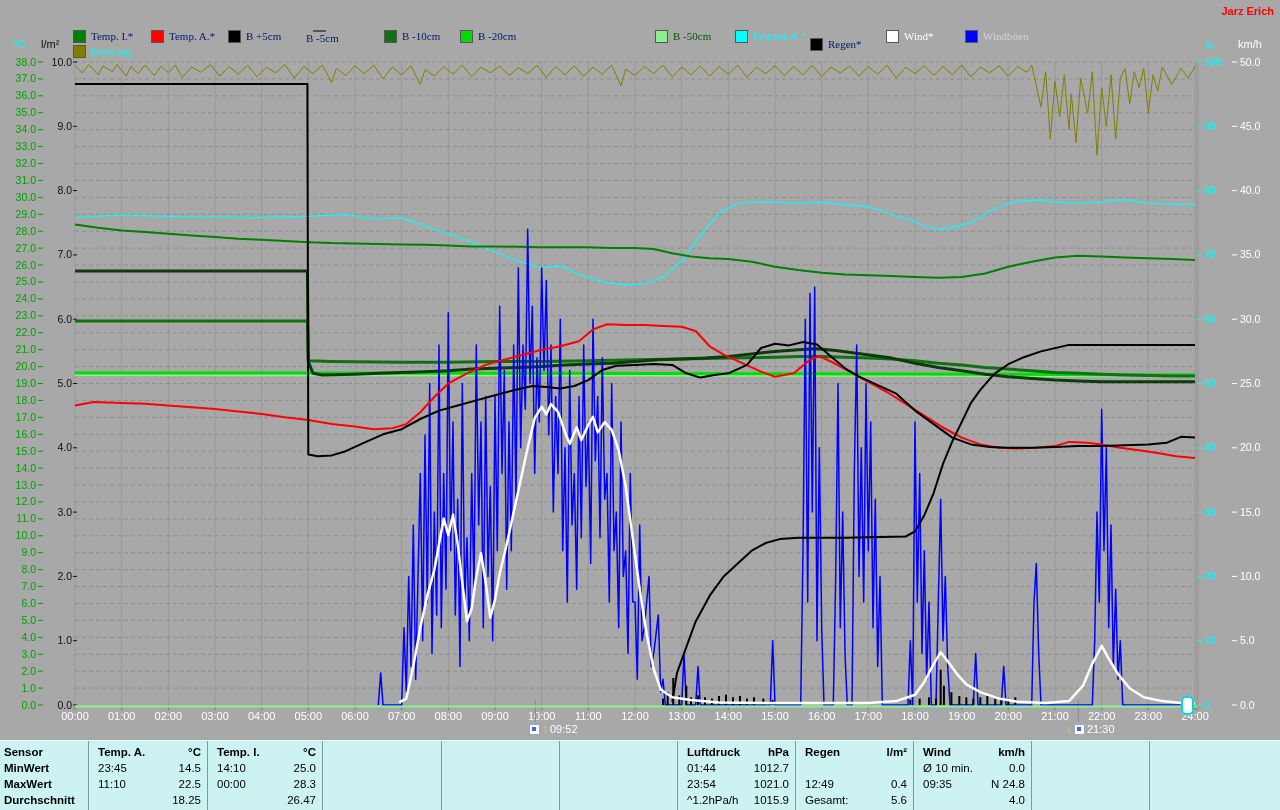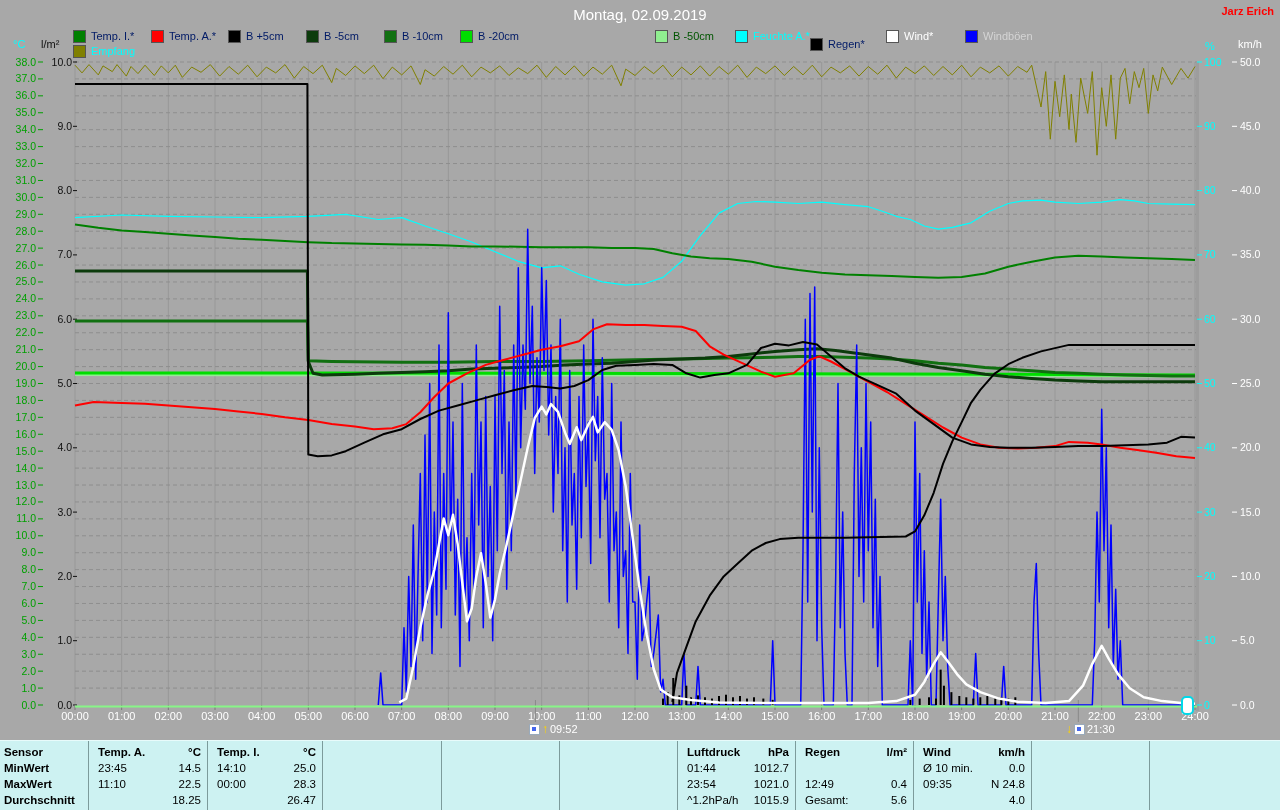--- a/index.html
+++ b/index.html
@@ -5,21 +5,21 @@
   html,body{margin:0;padding:0;background:#707070;}
   .screen{position:relative;width:1280px;height:810px;background:#a8a8a8;overflow:hidden;
           font-family:"Liberation Sans", sans-serif;}
   .title{position:absolute;top:6px;left:0;width:100%;text-align:center;color:#fff;font-size:15px;}
   .watermark{position:absolute;top:5px;right:6px;color:#f00;font-size:11px;font-weight:bold;}
   .unit{position:absolute;font-size:11px;}
   .unit-c{top:38px;left:13px;color:#00ffff;}
   .unit-l{top:38px;left:41px;color:#111;}
   .unit-pct{top:40px;left:1205px;color:#00ffff;}
   .unit-kmh{top:38px;left:1238px;color:#fff;}
-  #legend{position:absolute;top:0;left:0;width:1280px;height:60px;}
+  #legend{position:absolute;top:0;left:0;width:1280px;height:60px;font-family:Liberation Serif, serif;}
   .lg-item{position:absolute;display:flex;align-items:center;height:12px;}
   .lg-sw{display:inline-block;width:11px;height:11px;border:1px solid #555;margin-right:5px;}
   .lg-lb{font-size:11px;white-space:nowrap;}
   #plot{position:absolute;top:0;left:0;}
   .marker{position:absolute;display:flex;align-items:center;color:#fff;font-size:11px;gap:2px;}
   .mk-box{display:inline-block;width:9px;height:9px;background:#fff;border:1px solid #9ab;position:relative;}
   .mk-box i{position:absolute;left:2px;top:2px;width:4px;height:4px;background:#46e;}
   .mk-arrow{color:#ffd400;font-weight:bold;font-size:12px;}
   .cursor-cap{position:absolute;left:1181px;top:696px;width:9px;height:15px;background:#fff;
               border:2px solid #00d8e8;border-radius:5px;}
@@ -30,37 +30,36 @@
   .tb-lbl{width:88px;padding-left:4px;font-weight:bold;}
   .tb-grp{border-left:1px solid #7c9b9b;}
   .tl{padding-left:9px;white-space:nowrap;}
   .tv{padding-right:6px;white-space:nowrap;}
   .b{font-weight:bold;}
 </style>
 </head>
 <body>
 
 <div class="screen">
-  <div class="title">Montag, 02.09.2019</div>
   <div class="watermark">Jarz Erich</div>
 
   <div id="legend">
       <div class="lg-item" style="left: 73px; top: 30px;">
         <span class="lg-sw" style="background: rgb(0, 128, 0);"></span>
         <span class="lg-lb" style="color: rgb(0, 26, 102);">Temp. I.*</span>
       </div>
       <div class="lg-item" style="left: 151px; top: 30px;">
         <span class="lg-sw" style="background: rgb(255, 0, 0);"></span>
         <span class="lg-lb" style="color: rgb(0, 26, 102);">Temp. A.*</span>
       </div>
       <div class="lg-item" style="left: 228px; top: 30px;">
         <span class="lg-sw" style="background: rgb(0, 0, 0);"></span>
         <span class="lg-lb" style="color: rgb(0, 26, 102);">B +5cm</span>
       </div>
-      <div class="lg-item" style="left: 306px; top: 30px;">
+      <div class="lg-item" style="left: 306px; top: 30px; flex-direction: column;">
         <span class="lg-sw" style="background: rgb(12, 59, 12);"></span>
         <span class="lg-lb" style="color: rgb(0, 26, 102);">B -5cm</span>
       </div>
       <div class="lg-item" style="left: 384px; top: 30px;">
         <span class="lg-sw" style="background: rgb(17, 112, 17);"></span>
         <span class="lg-lb" style="color: rgb(0, 26, 102);">B -10cm</span>
       </div>
       <div class="lg-item" style="left: 460px; top: 30px;">
         <span class="lg-sw" style="background: rgb(0, 221, 0);"></span>
         <span class="lg-lb" style="color: rgb(0, 26, 102);">B -20cm</span>

